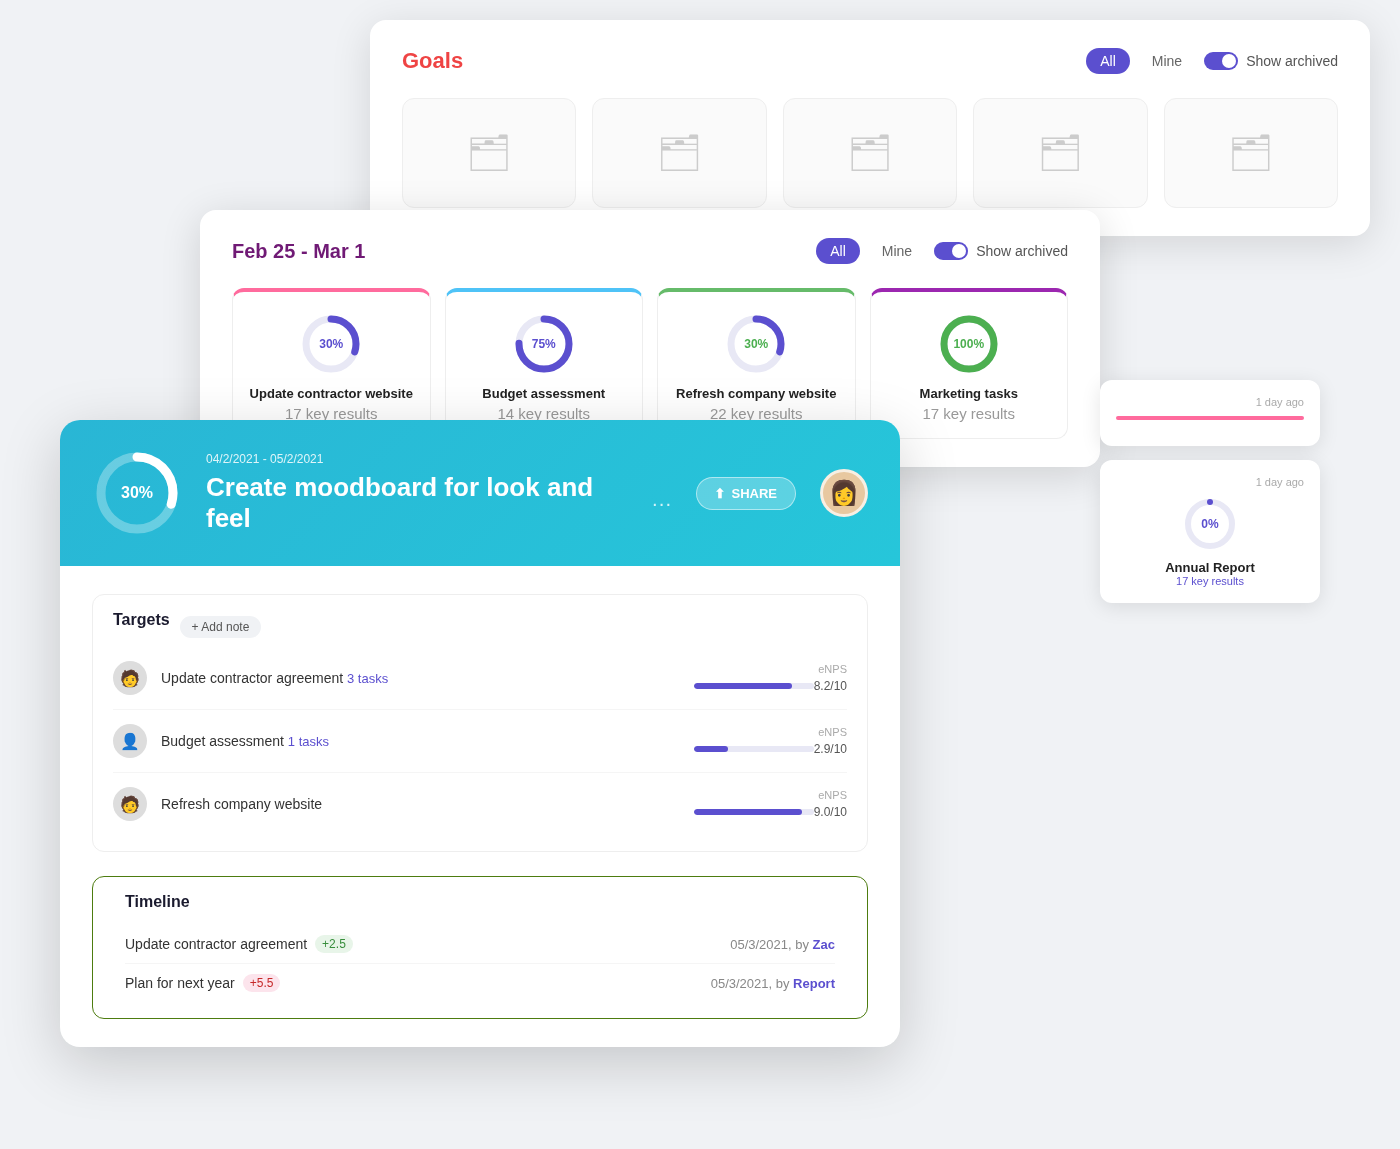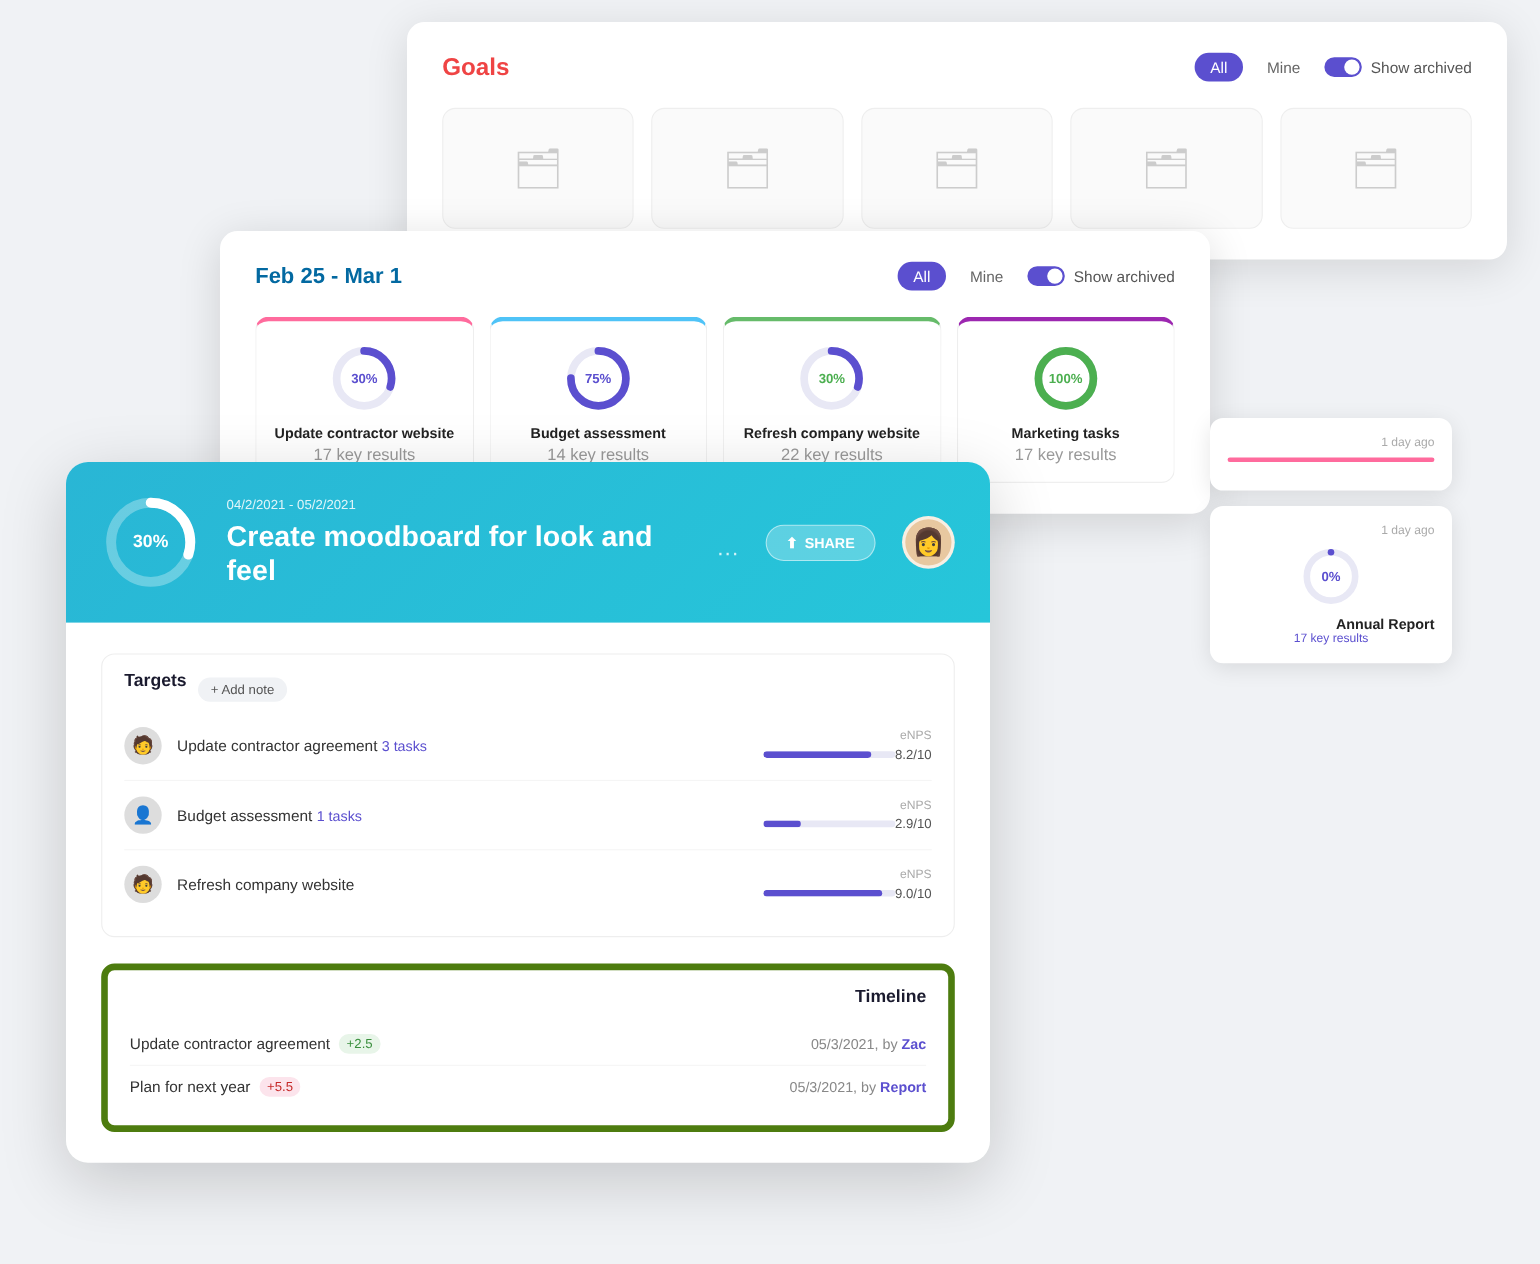--- a/index.html
+++ b/index.html
@@ -114,21 +114,21 @@
     }
     .panel-mid-header {
       display: flex;
       align-items: center;
       justify-content: space-between;
       margin-bottom: 24px;
     }
     .panel-mid-title {
       font-size: 20px;
       font-weight: 700;
-      color: #0369a1;
+      color: #701a75;
     }
     .goal-cards {
       display: flex;
       gap: 14px;
       overflow: hidden;
     }
     .goal-card {
       flex: 1;
       background: #fff;
       border: 1px solid #eee;
@@ -198,21 +198,21 @@
     .right-card-bar.pink { background: #ff6b9d; }
     .right-card-donut {
       display: flex;
       justify-content: center;
       margin-bottom: 8px;
     }
     .right-card-name {
       font-size: 13px;
       font-weight: 600;
       color: #222;
-      text-align: right;
+      text-align: center;
     }
     .right-card-sub {
       font-size: 11px;
       color: #5b4fcf;
       text-align: center;
     }
 
     
     .panel-front {
       position: absolute;
@@ -376,24 +376,23 @@
       border-radius: 3px;
     }
     .metric-value {
       font-size: 12px;
       color: #555;
       white-space: nowrap;
     }
 
     
     .timeline-section {
-      border: 6px solid #4d7c0f;
+      border: 1px solid #4d7c0f;
       border-radius: 12px;
-      padding: 16px 20px;
-      text-align: right;
+      padding: 16px 32px;
     }
     .timeline-row {
       display: flex;
       align-items: center;
       padding: 10px 0;
       border-bottom: 1px solid #f5f5f5;
     }
     .timeline-row:last-child { border-bottom: none; }
     .timeline-name {
       flex: 1;

